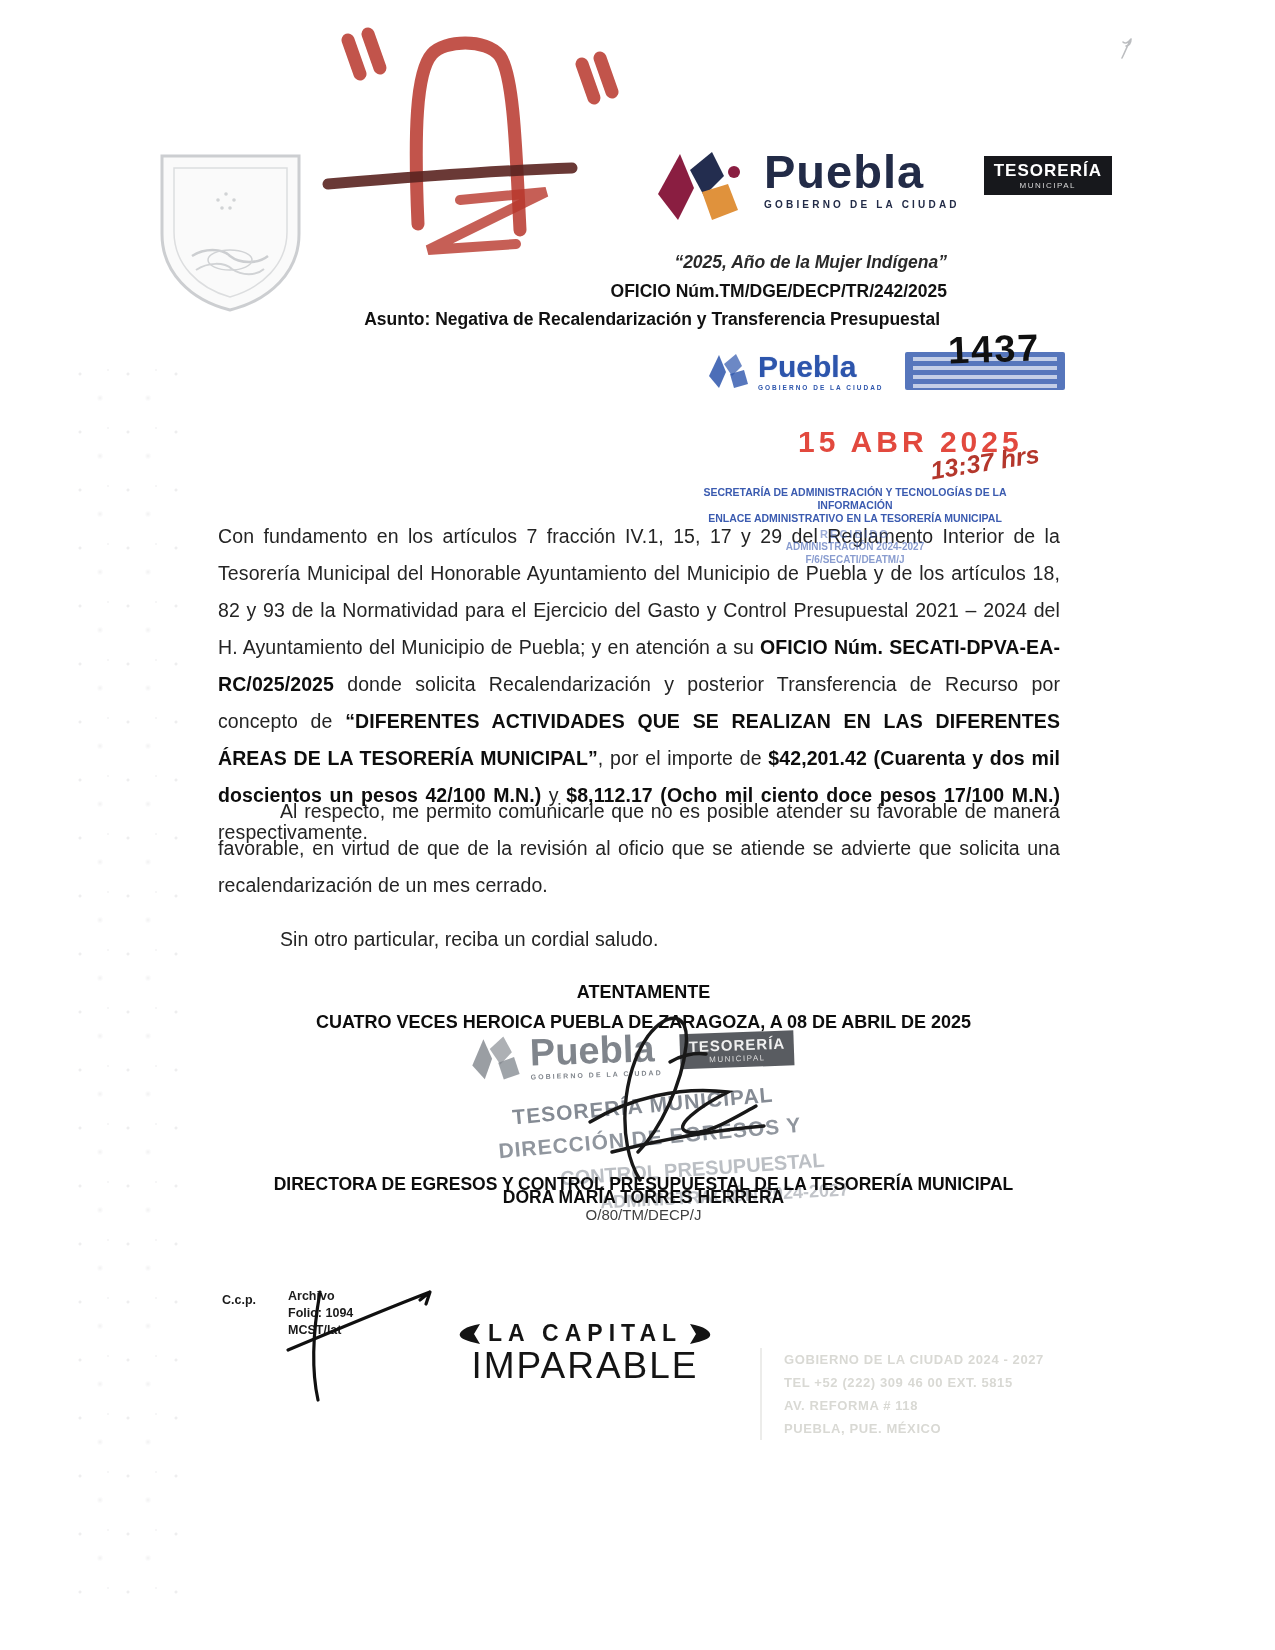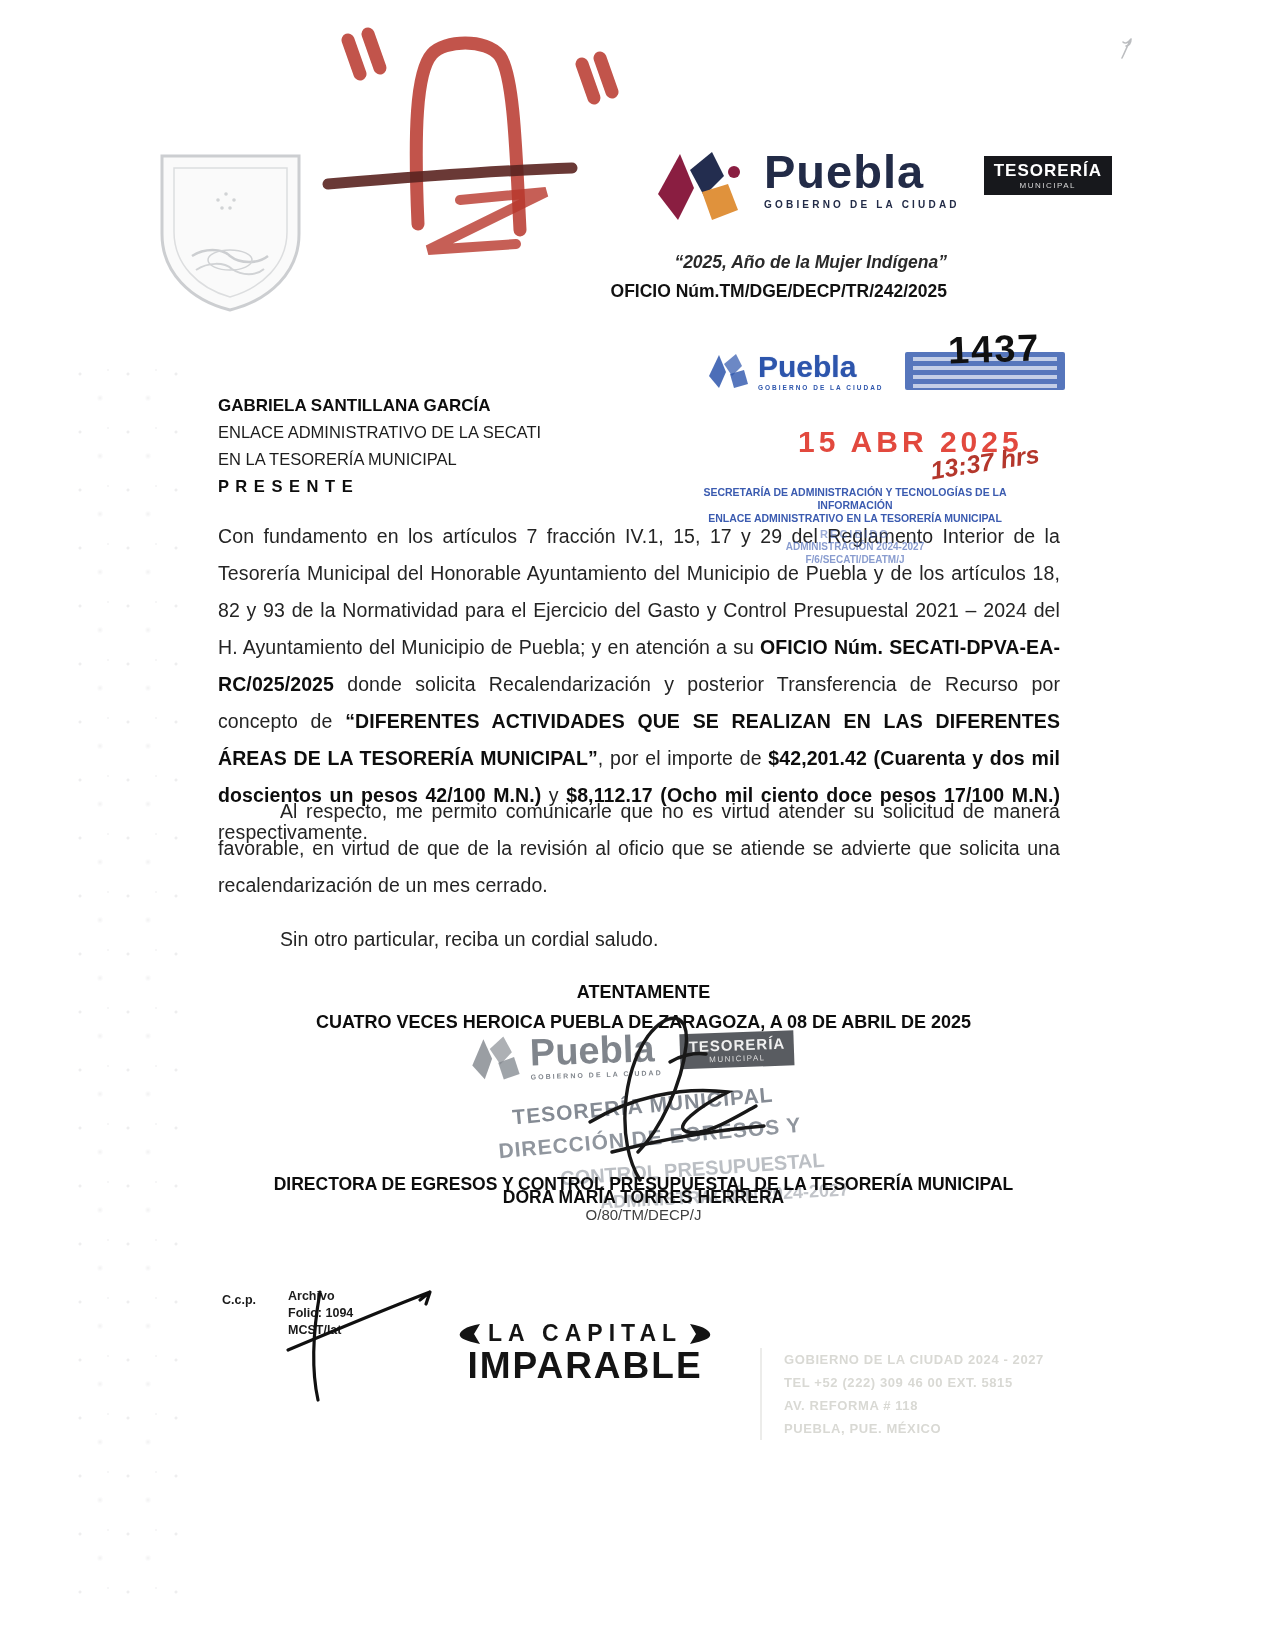--- a/index.html
+++ b/index.html
@@ -77,21 +77,21 @@
   .sig-title { top:1174px; font-size:17.5px; z-index:3; }
   .sig-ref { top:1206px; font-size:15px; font-weight:normal; color:#3f3f3f; }
 
   
   .ccp-label { left:222px; top:1293px; font-size:12.5px; font-weight:bold; color:#1a1a1a; }
   .ccp-lines { left:288px; top:1288px; font-size:12.5px; font-weight:bold; color:#1a1a1a; line-height:17px; }
 
   .capital { left:430px; top:1320px; width:310px; text-align:center; color:#141414; z-index:2; }
   .capital .row1 { display:flex; align-items:center; justify-content:center; gap:6px; }
   .capital .l1 { font-size:23px; font-weight:bold; letter-spacing:6px; }
-  .capital .l2 { font-size:37px; font-weight:bold; letter-spacing:2px; margin-top:-2px; }
+  .capital .l2 { font-size:37px; font-weight:normal; letter-spacing:2px; margin-top:-2px; }
 
   .contact { left:760px; top:1348px; font-size:13px; font-weight:bold; color:#d9d9d4; line-height:23px; letter-spacing:.6px; border-left:2px solid #ececea; padding-left:22px; }
 
   svg { display:block; }
   .nosel { user-select:none; pointer-events:none; }
 </style>
 </head>
 <body>
 
 <div class="page">
@@ -149,20 +149,21 @@
       <div class="brand-sub">GOBIERNO DE LA CIUDAD</div>
     </span>
     <span class="badge hdr-badge">
       <div class="badge-top">TESORERÍA</div>
       <div class="badge-sub">MUNICIPAL</div>
     </span>
   </div>
 
   <div class="abs quote-line">“2025, Año de la Mujer Indígena”</div>
   <div class="abs oficio-line">OFICIO Núm.TM/DGE/DECP/TR/242/2025</div>
+  <div class="abs asunto-line">Asunto: Negativa de Recalendarización y Transferencia Presupuestal</div>
 
   <div class="abs rs-logo">
     <span>
       <svg width="44" height="38" viewBox="0 0 44 38">
         <polygon points="3,24 13,3 20,20 13,36" fill="#2d55ac" opacity=".85"></polygon>
         <polygon points="18,12 30,2 36,14 26,24" fill="#2d55ac" opacity=".7"></polygon>
         <polygon points="24,22 38,18 42,32 28,36" fill="#2d55ac" opacity=".8"></polygon>
       </svg>
     </span>
     <span>
@@ -181,30 +182,24 @@
   <div class="abs rs-time">13:37 hrs</div>
   <div class="abs rs-lines">
     <div class="l1">SECRETARÍA DE ADMINISTRACIÓN Y  TECNOLOGÍAS DE LA</div>
     <div class="l1">INFORMACIÓN</div>
     <div class="l1">ENLACE ADMINISTRATIVO EN LA TESORERÍA MUNICIPAL</div>
     <div class="l2">RECIBIDO</div>
     <div class="l3">ADMINISTRACIÓN 2024-2027</div>
     <div class="l3">F/6/SECATI/DEATM/J</div>
   </div>
 
-  <div class="abs addr">
-    <div class="nm">GABRIELA SANTILLANA GARCÍA</div>
-    <div class="rg">ENLACE ADMINISTRATIVO DE LA SECATI</div>
-    <div class="rg">EN LA TESORERÍA MUNICIPAL</div>
-    <div class="pr">P R E S E N T E</div>
-  </div>
 
   <p class="abs body-p p1"><span>Con fundamento en los artículos 7 fracción IV.1, 15, 17 y 29 del Reglamento Interior de la Tesorería Municipal del Honorable Ayuntamiento del Municipio de Puebla y de los artículos 18, 82 y 93 de la Normatividad para el Ejercicio del Gasto y Control Presupuestal 2021 – 2024 del H. Ayuntamiento del Municipio de Puebla; y en atención a su </span><span class="b">OFICIO Núm. SECATI-DPVA-EA-RC/025/2025</span><span> donde solicita Recalendarización y posterior Transferencia de Recurso por concepto de </span><span class="b">“DIFERENTES ACTIVIDADES QUE SE REALIZAN EN LAS DIFERENTES ÁREAS DE LA TESORERÍA MUNICIPAL”</span><span>, por el importe de </span><span class="b">$42,201.42 (Cuarenta y dos mil doscientos un pesos 42/100 M.N.)</span><span> y </span><span class="b">$8,112.17 (Ocho mil ciento doce pesos 17/100 M.N.)</span><span> respectivamente.</span></p>
 
-  <p class="abs body-p p2">Al respecto, me permito comunicarle que no es virtud atender su solicitud de manera favorable, en virtud de que de la revisión al oficio que se atiende se advierte que solicita una recalendarización de un mes cerrado.</p>
+  <p class="abs body-p p2">Al respecto, me permito comunicarle que no es posible atender su favorable de manera favorable, en virtud de que de la revisión al oficio que se atiende se advierte que solicita una recalendarización de un mes cerrado.</p>
   <p class="abs body-p p3">Sin otro particular, reciba un cordial saludo.</p>
 
   <div class="abs center-line atent">ATENTAMENTE</div>
   <div class="abs center-line placedate">CUATRO VECES HEROICA PUEBLA DE ZARAGOZA, A 08 DE ABRIL DE 2025</div>
 
   <div class="abs gray-stamp">
     <span>
       <svg width="54" height="48" viewBox="0 0 54 48">
         <polygon points="4,30 16,4 24,24 16,44" fill="#6a7078" opacity=".8"></polygon>
         <polygon points="22,14 36,2 44,18 32,30" fill="#6a7078" opacity=".65"></polygon>

